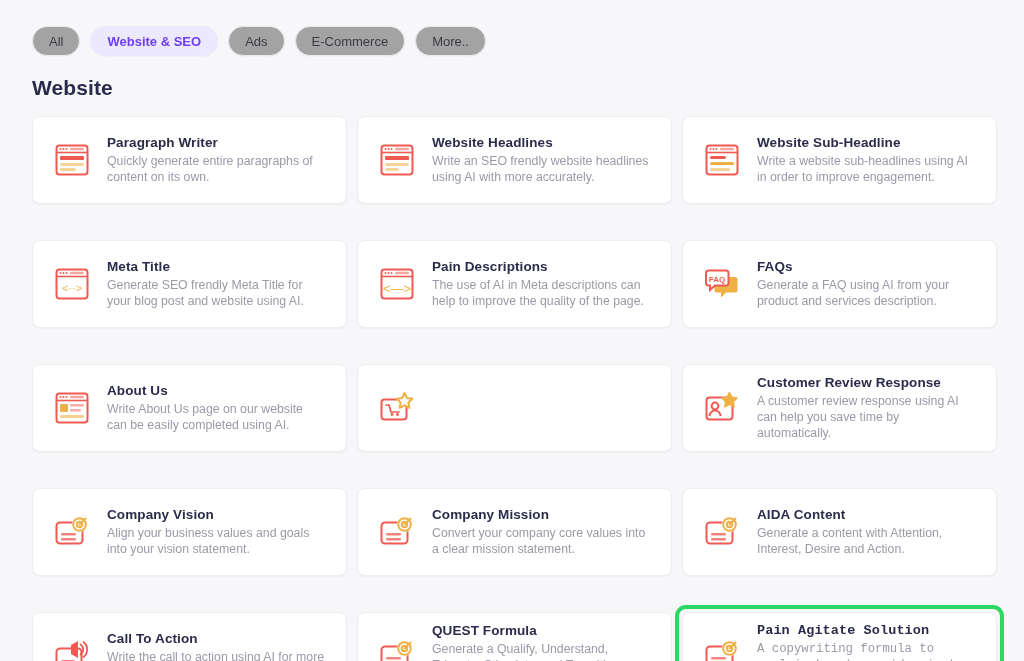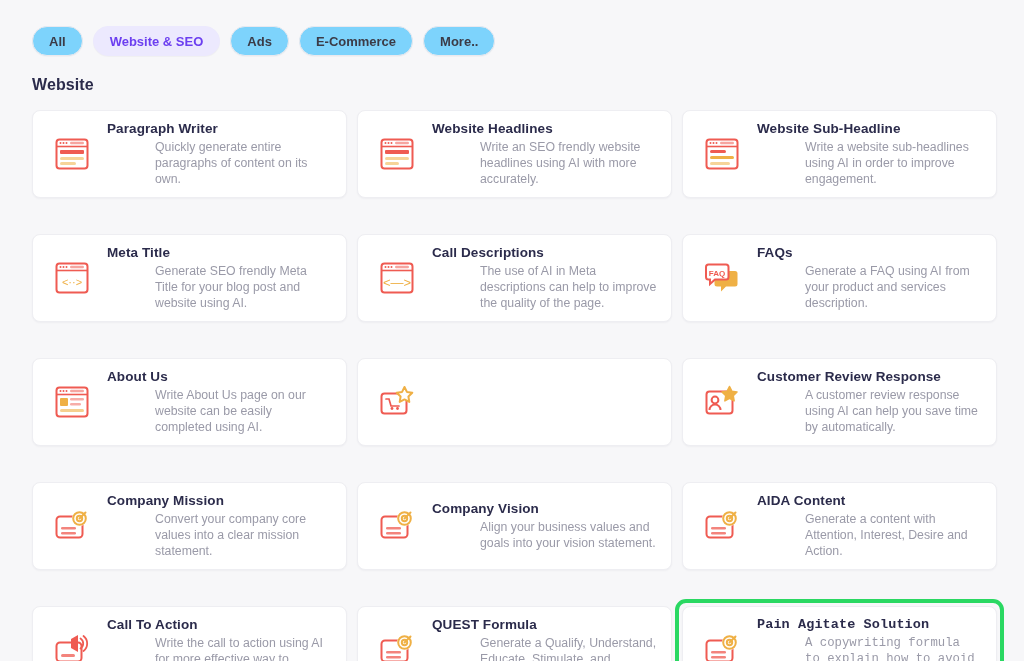--- a/index.html
+++ b/index.html
@@ -14,46 +14,45 @@
 
   
   .filters {
     display: flex;
     align-items: center;
     gap: 10px;
     padding: 20px 0 0 32px;
     height: 62px;
   }
   .chip {
-    background: #7dd3fc;
+    background: #a3a3a3;
     border: 1px solid #e9e9ef;
     border-radius: 999px;
     height: 30px;
     padding: 0 16px;
     display: flex;
     align-items: center;
     justify-content: center;
     font-size: 13px;
     color: #3b3b47;
     white-space: nowrap;
     cursor: pointer;
     box-shadow: 0 1px 1px rgba(22,22,45,.03);
-    font-weight: bold;
   }
   .chip.active {
     background: #ece9fe;
     border-color: #ece9fe;
     color: #6c3ff0;
     font-weight: 600;
   }
 
   
   .section-title {
     margin: 14px 0 0 32px;
-    font-size: 16px;
+    font-size: 21px;
     font-weight: bold;
     color: #2b2b4b;
     letter-spacing: .1px;
   }
 
   .grid {
     display: grid;
     grid-template-columns: repeat(3, 315px);
     gap: 36px 10px;
     padding: 16px 0 0 32px;
@@ -90,21 +89,20 @@
     color: #2b2b4b;
     margin-bottom: 3px;
     letter-spacing: .1px;
     white-space: nowrap;
   }
   .card-desc {
     font-size: 12.3px;
     line-height: 16px;
     color: #9a9aa8;
     max-width: 218px;
-    margin-left: 48px;
   }
 </style>
 </head>
 <body>
 
 <div class="page">
 
   <div class="filters" id="filters">
       <div class="chip">
         <span>All</span>
@@ -215,21 +213,21 @@
               <rect x="1.5" y="1.5" width="31" height="29" rx="3" fill="none" stroke="#ef5b52" stroke-width="2"></rect>
               <path d="M1.5 8.5 H32.5" stroke="#ef5b52" stroke-width="1.6"></path>
               <circle cx="5.5" cy="5" r="1" fill="#ef5b52"></circle>
               <circle cx="8.5" cy="5" r="1" fill="#ef5b52"></circle>
               <circle cx="11.5" cy="5" r="1" fill="#ef5b52"></circle>
               <rect x="15" y="3.8" width="14" height="2.4" rx="1.2" fill="#ef5b52" opacity=".55"></rect>
               <text x="17" y="25" font-size="13" font-family="Liberation Sans, sans-serif" fill="#efb045" text-anchor="middle">&lt;—&gt;</text>
             </svg>
           </div>
           <div class="txt">
-            <div class="card-title">Call Descriptions</div>
+            <div class="card-title">Pain Descriptions</div>
             <div class="card-desc">The use of AI in Meta descriptions can help to improve the quality of the page.</div>
           </div>
         </div>
       </div>
       <div class="card-slot">
         <div class="card">
           <div class="icon-wrap">
             <svg width="36" height="34" viewBox="0 0 36 34">
               <path d="M13 10 H31 a2.5 2.5 0 0 1 2.5 2.5 V23 a2.5 2.5 0 0 1 -2.5 2.5 H22 l-5 5 v-5 h-4 a2.5 2.5 0 0 1 -2.5 -2.5 V12.5 A2.5 2.5 0 0 1 13 10 z" fill="#efb045"></path>
               <path d="M4.5 3.5 H22 a2.5 2.5 0 0 1 2.5 2.5 V16 a2.5 2.5 0 0 1 -2.5 2.5 H11 l-5 4.5 v-4.5 h-1.5 A2.5 2.5 0 0 1 2 16 V6 A2.5 2.5 0 0 1 4.5 3.5 z" fill="#fff" stroke="#ef5b52" stroke-width="2"></path>
@@ -300,41 +298,41 @@
               <rect x="2.5" y="7.5" width="26" height="21" rx="3.5" fill="none" stroke="#ef5b52" stroke-width="2"></rect>
               <rect x="7" y="18" width="15" height="2.6" rx="1.3" fill="#ef5b52" opacity=".75"></rect>
               <rect x="7" y="23" width="15" height="2.6" rx="1.3" fill="#ef5b52" opacity=".75"></rect>
               <circle cx="25.5" cy="9.5" r="7.5" fill="#fff"></circle>
               <circle cx="25.5" cy="9.5" r="6.3" fill="none" stroke="#efb045" stroke-width="2"></circle>
               <circle cx="25.5" cy="9.5" r="2.7" fill="none" stroke="#efb045" stroke-width="2"></circle>
               <path d="M25.5 9.5 L31.5 3.5" stroke="#efb045" stroke-width="2" stroke-linecap="round"></path>
             </svg>
           </div>
           <div class="txt">
-            <div class="card-title">Company Mission</div>
-            <div class="card-desc">Convert your company core values into a clear mission statement.</div>
+            <div class="card-title">Company Vision</div>
+            <div class="card-desc">Align your business values and goals into your vision statement.</div>
           </div>
         </div>
       </div>
       <div class="card-slot">
         <div class="card">
           <div class="icon-wrap">
             <svg width="36" height="34" viewBox="0 0 36 34">
               <rect x="2.5" y="7.5" width="26" height="21" rx="3.5" fill="none" stroke="#ef5b52" stroke-width="2"></rect>
               <rect x="7" y="18" width="15" height="2.6" rx="1.3" fill="#ef5b52" opacity=".75"></rect>
               <rect x="7" y="23" width="15" height="2.6" rx="1.3" fill="#ef5b52" opacity=".75"></rect>
               <circle cx="25.5" cy="9.5" r="7.5" fill="#fff"></circle>
               <circle cx="25.5" cy="9.5" r="6.3" fill="none" stroke="#efb045" stroke-width="2"></circle>
               <circle cx="25.5" cy="9.5" r="2.7" fill="none" stroke="#efb045" stroke-width="2"></circle>
               <path d="M25.5 9.5 L31.5 3.5" stroke="#efb045" stroke-width="2" stroke-linecap="round"></path>
             </svg>
           </div>
           <div class="txt">
-            <div class="card-title">Company Vision</div>
-            <div class="card-desc">Align your business values and goals into your vision statement.</div>
+            <div class="card-title">Company Mission</div>
+            <div class="card-desc">Convert your company core values into a clear mission statement.</div>
           </div>
         </div>
       </div>
       <div class="card-slot">
         <div class="card">
           <div class="icon-wrap">
             <svg width="36" height="34" viewBox="0 0 36 34">
               <rect x="2.5" y="7.5" width="26" height="21" rx="3.5" fill="none" stroke="#ef5b52" stroke-width="2"></rect>
               <rect x="7" y="18" width="15" height="2.6" rx="1.3" fill="#ef5b52" opacity=".75"></rect>
               <rect x="7" y="23" width="15" height="2.6" rx="1.3" fill="#ef5b52" opacity=".75"></rect>

